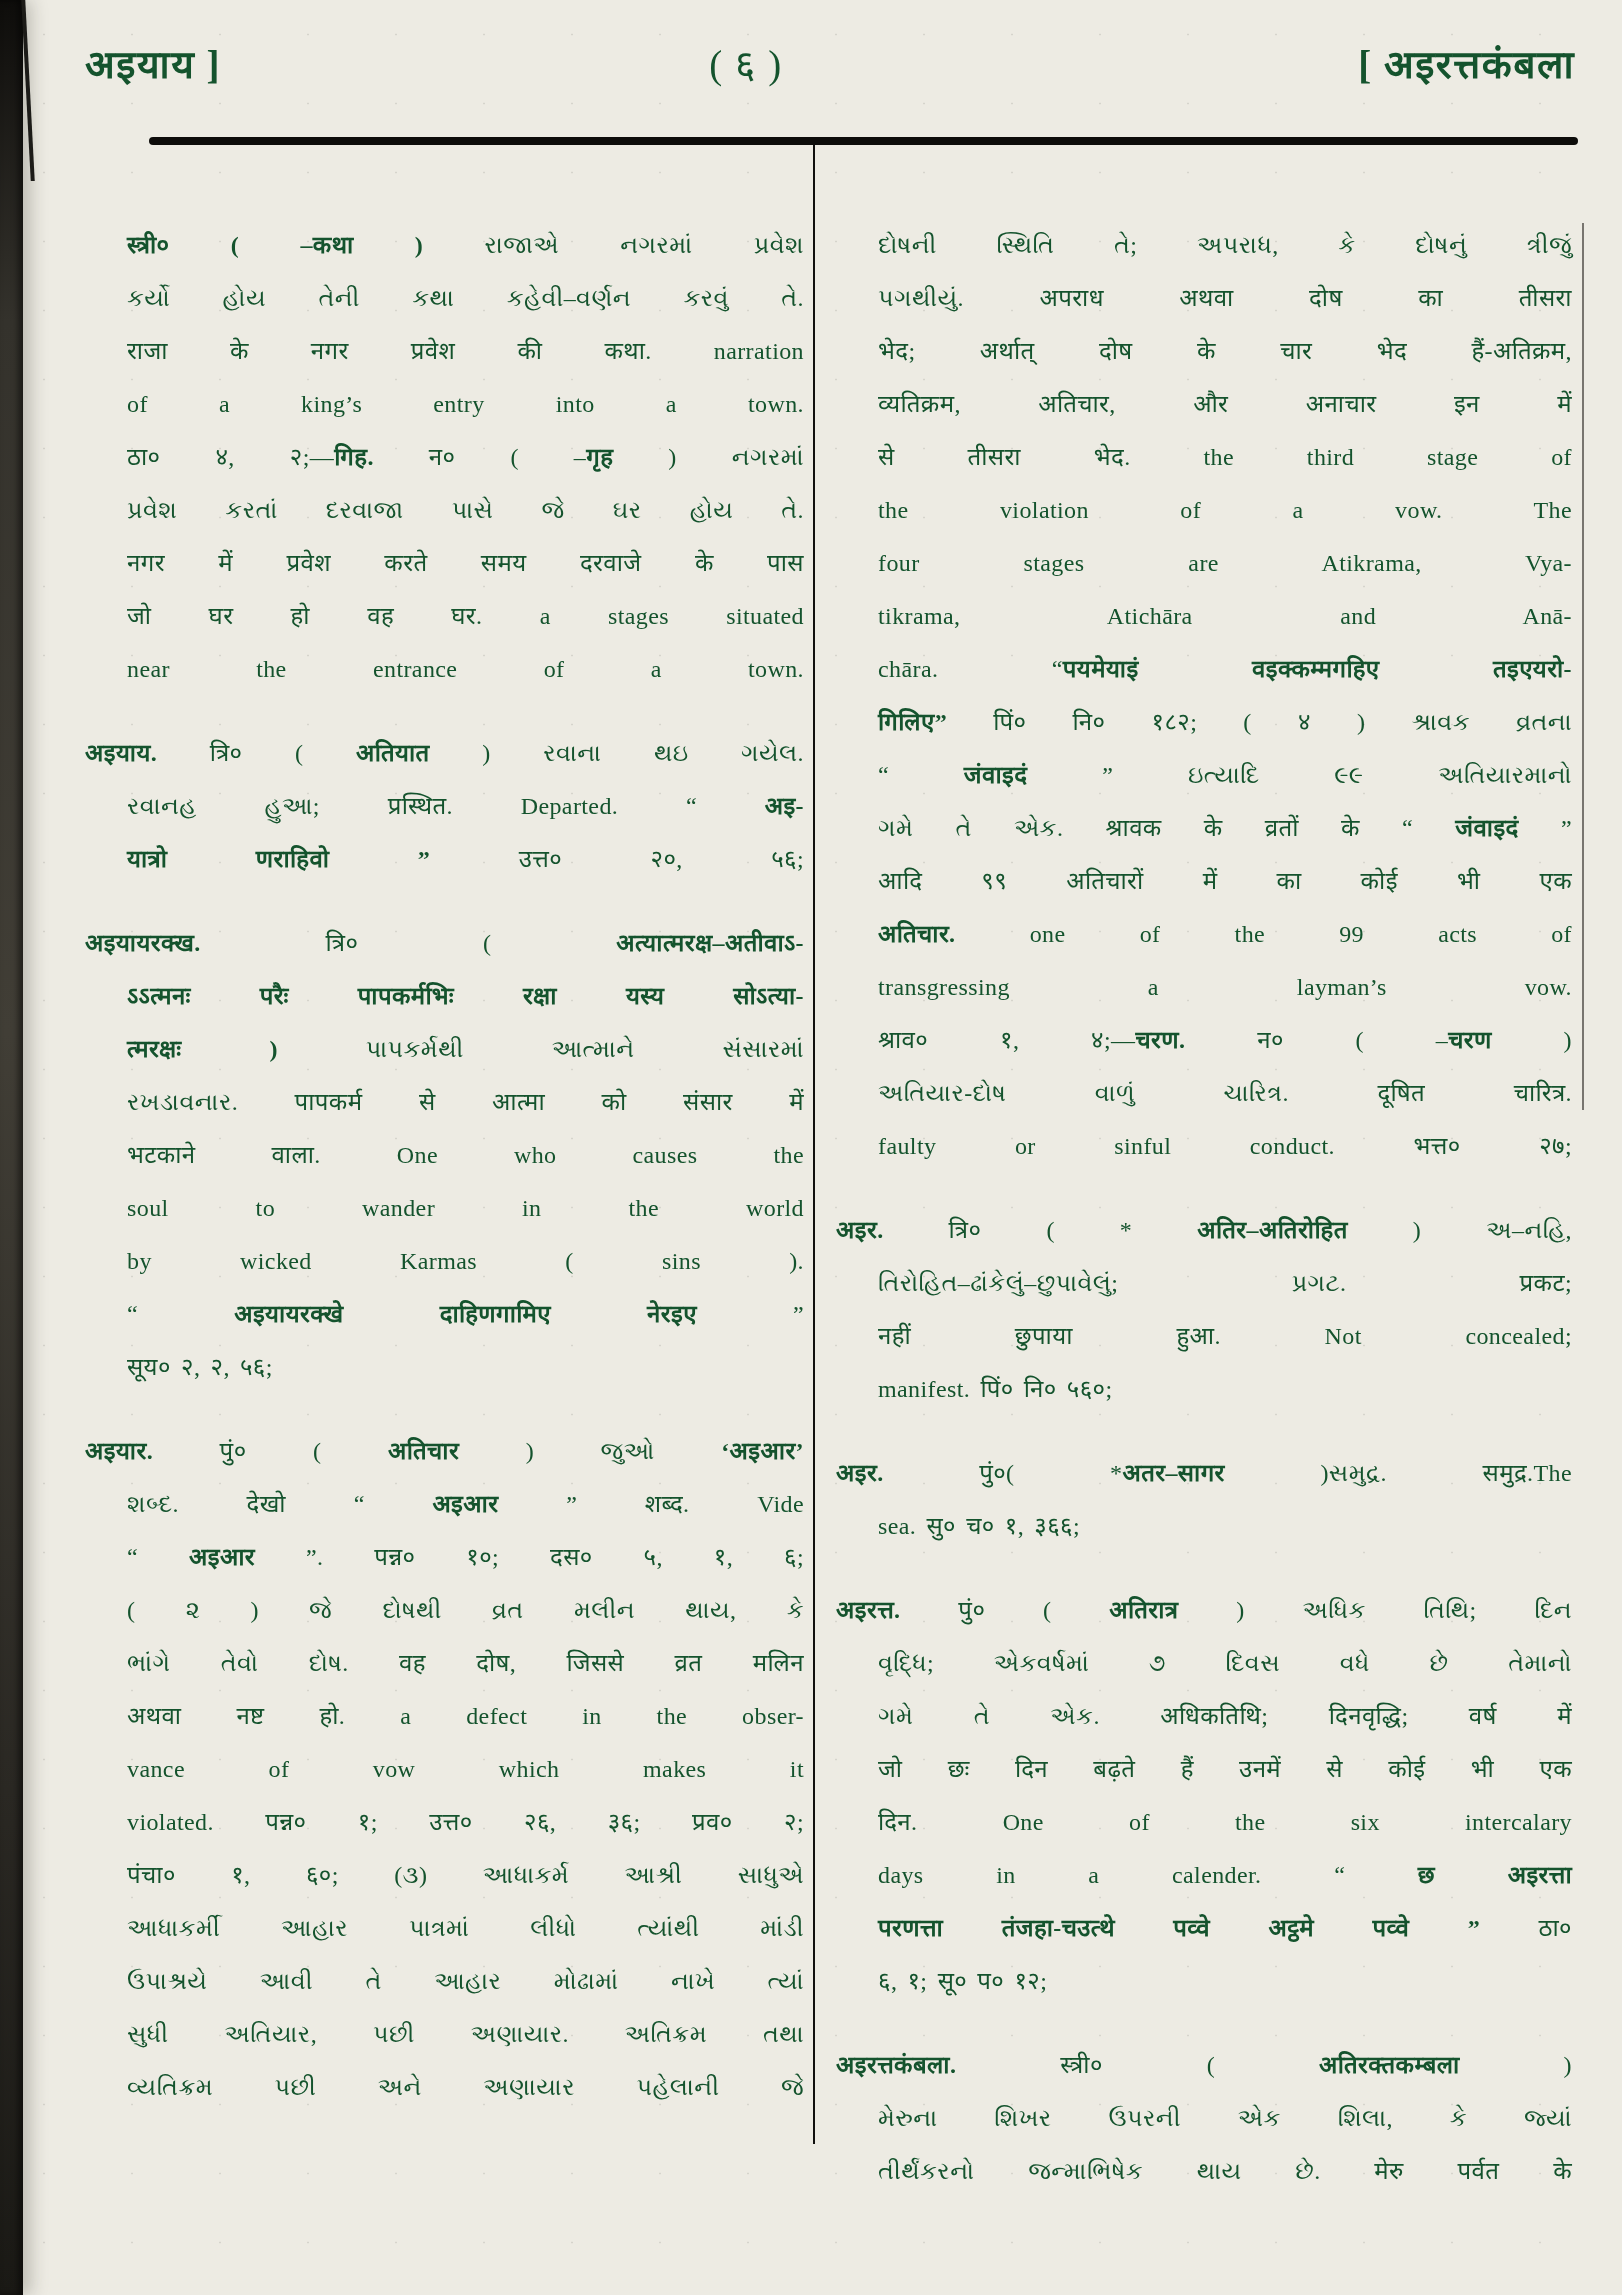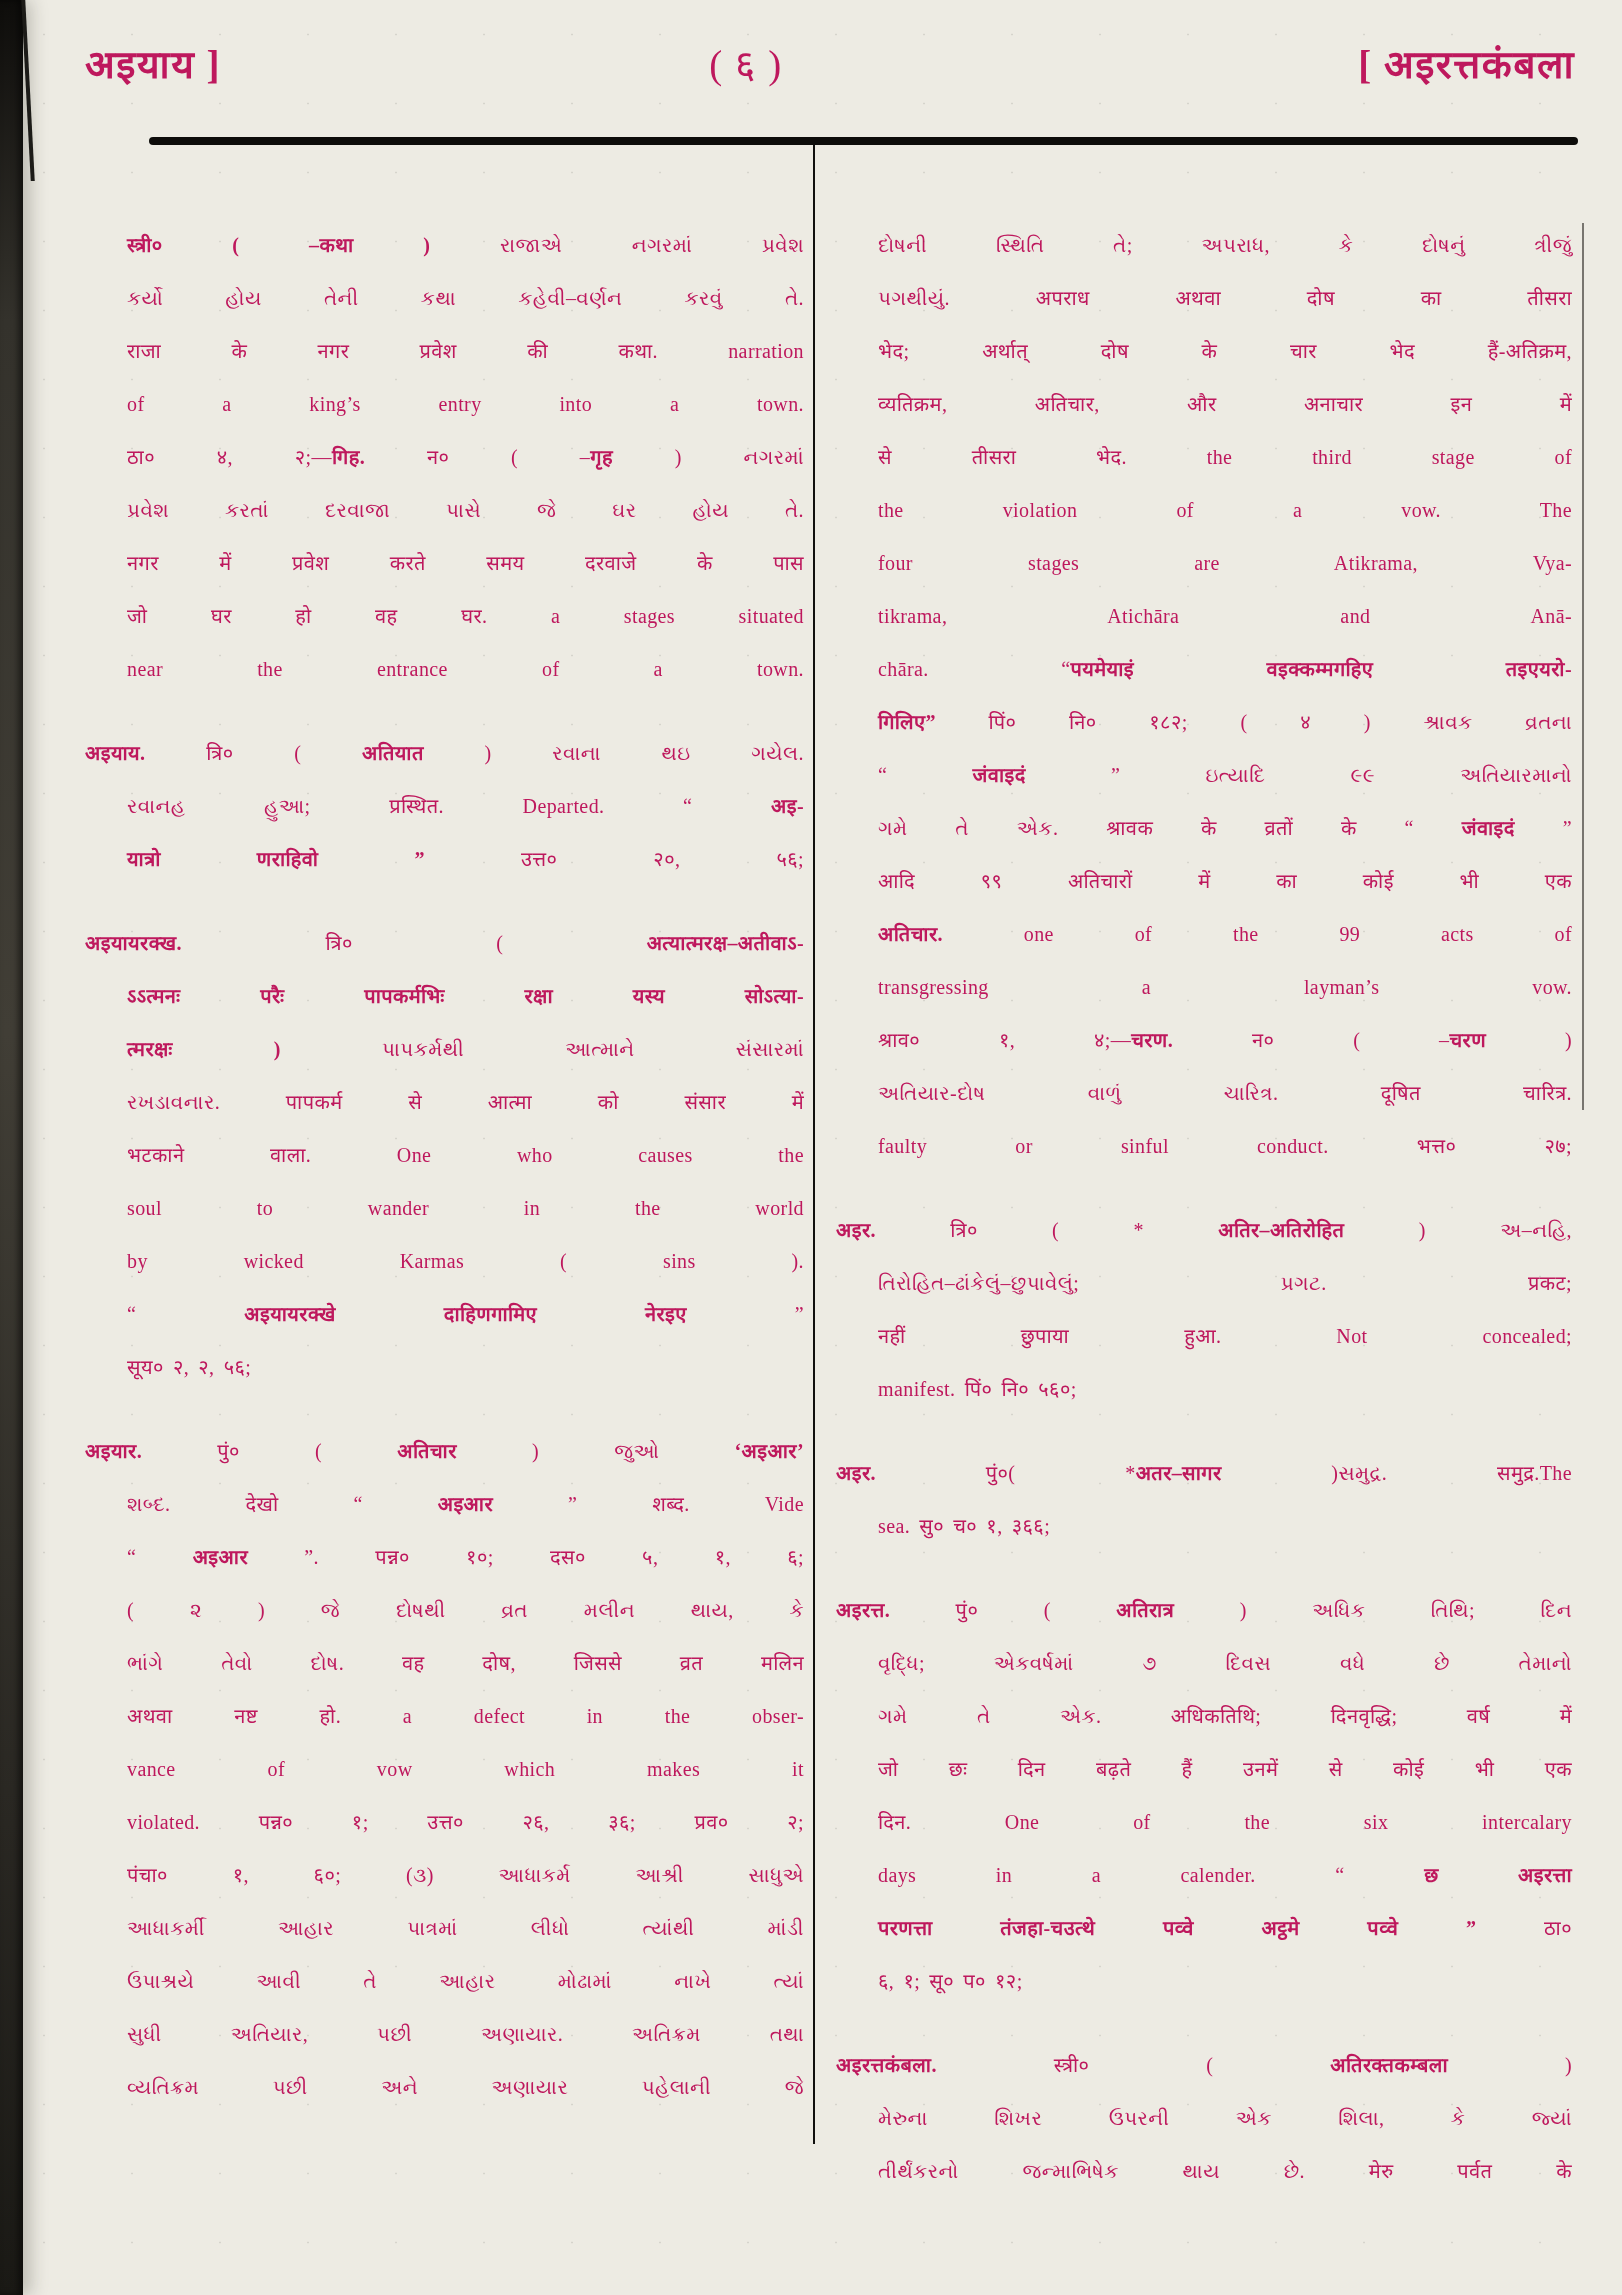--- a/index.html
+++ b/index.html
@@ -1,21 +1,21 @@
 <!DOCTYPE html>
 <html style="font-size:12px"><head>
 <meta charset="utf-8">
 <style>
   html,body { margin:0; padding:0; background:#8a8a86; }
   .page {
     position:relative;
     width:1623px; height:2295px;
     background:#edebe3;
     font-family:"Liberation Serif","DejaVu Serif",serif;
-    color:#be185d;
+    color:#14532d;
     overflow:hidden;
   }
   
   .page::after {
     content:"";
     position:absolute; inset:0;
     background-image:radial-gradient(circle, rgba(25,24,20,.5) 0.8px, transparent 1.2px);
     background-size:88px 69px;
     opacity:.22;
     pointer-events:none;
@@ -45,21 +45,21 @@
   .divider {
     position:absolute; left:813px; top:145px; width:2.3px; height:1999px;
     background:#11100e;
   }
   .edge-right {
     position:absolute; left:1582px; top:223px; width:1.5px; height:887px;
     background:#504e48; opacity:.75;
   }
   .column {
     position:absolute; top:219px;
-    font-size:20px; line-height:53px;
+    font-size:24px; line-height:53px;
     letter-spacing:0.4px; word-spacing:3.8px;
   }
   .col-left  { left:85px;  width:719px; }
   .col-right { left:836px; width:736px; }
   .line {
     text-align:justify;
     text-align-last:justify;
     padding-left:42px;
   }
   .line.entry { padding-left:0; margin-top:31px; }

